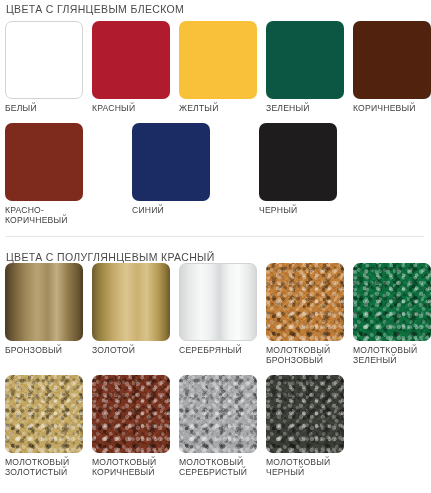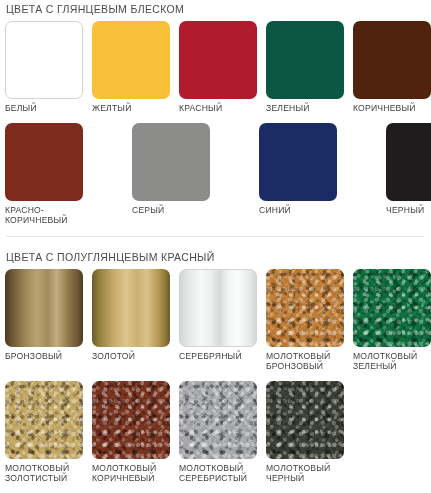--- a/index.html
+++ b/index.html
@@ -129,64 +129,60 @@
 
   <div class="section" id="section-glossy">
     <div class="section-title">ЦВЕТА С ГЛЯНЦЕВЫМ БЛЕСКОМ</div>
 
     <div class="row" style="margin-top:6px;">
       <div class="cell">
         <div class="swatch outlined" style="background-color: rgb(255, 255, 255);"></div>
         <div class="label">БЕЛЫЙ</div>
       </div>
       <div class="cell">
+        <div class="swatch" style="background-color: rgb(176, 28, 46);"></div>
+        <div class="label">КРАСНЫЙ</div>
+      </div>
+      <div class="cell">
         <div class="swatch" style="background-color: rgb(249, 193, 58);"></div>
         <div class="label">ЖЕЛТЫЙ</div>
-      </div>
-      <div class="cell">
-        <div class="swatch" style="background-color: rgb(176, 28, 46);"></div>
-        <div class="label">КРАСНЫЙ</div>
       </div>
       <div class="cell">
         <div class="swatch" style="background-color: rgb(11, 87, 68);"></div>
         <div class="label">ЗЕЛЕНЫЙ</div>
       </div>
       <div class="cell">
         <div class="swatch" style="background-color: rgb(81, 35, 15);"></div>
         <div class="label">КОРИЧНЕВЫЙ</div>
       </div>
     </div>
 
     <div class="row" style="margin-top:10px;gap:40px;">
       <div class="cell">
         <div class="swatch" style="background-color: rgb(126, 42, 28);"></div>
         <div class="label">КРАСНО-
 КОРИЧНЕВЫЙ</div>
       </div>
       <div class="cell">
-        <div class="swatch" style="background-color: rgb(140, 140, 138);"></div>
-        <div class="label">СЕРЫЙ</div>
-      </div>
-      <div class="cell">
         <div class="swatch" style="background-color: rgb(26, 44, 99);"></div>
         <div class="label">СИНИЙ</div>
       </div>
       <div class="cell">
         <div class="swatch" style="background-color: rgb(30, 28, 28);"></div>
         <div class="label">ЧЕРНЫЙ</div>
       </div>
     </div>
   </div>
 
   <div class="divider"></div>
 
   <div class="section" id="section-semigloss">
     <div class="section-title">ЦВЕТА С ПОЛУГЛЯНЦЕВЫМ КРАСНЫЙ</div>
 
-    <div class="row" style="margin-top:6px;">
+    <div class="row" style="">
       <div class="cell">
         <div class="swatch" style="background-image: linear-gradient(90deg, rgb(74, 58, 34) 0%, rgb(108, 88, 54) 9%, rgb(157, 134, 87) 26%, rgb(185, 163, 117) 41%, rgb(162, 140, 93) 55%, rgb(194, 174, 130) 66%, rgb(141, 119, 72) 82%, rgb(106, 86, 51) 94%, rgb(75, 59, 35) 100%);"></div>
         <div class="label">БРОНЗОВЫЙ</div>
       </div>
       <div class="cell">
         <div class="swatch" style="background-image: linear-gradient(90deg, rgb(110, 90, 46) 0%, rgb(151, 129, 63) 10%, rgb(198, 171, 108) 28%, rgb(220, 198, 143) 44%, rgb(203, 176, 113) 58%, rgb(217, 195, 137) 70%, rgb(181, 154, 84) 85%, rgb(138, 115, 56) 95%, rgb(107, 87, 41) 100%);"></div>
         <div class="label">ЗОЛОТОЙ</div>
       </div>
       <div class="cell">
         <div class="swatch outlined" style="background-image: linear-gradient(90deg, rgb(211, 214, 214) 0%, rgb(231, 233, 233) 12%, rgb(247, 248, 248) 28%, rgb(238, 240, 240) 40%, rgb(215, 218, 219) 52%, rgb(242, 244, 244) 64%, rgb(251, 252, 252) 76%, rgb(233, 235, 235) 90%, rgb(213, 216, 216) 100%);"></div>

